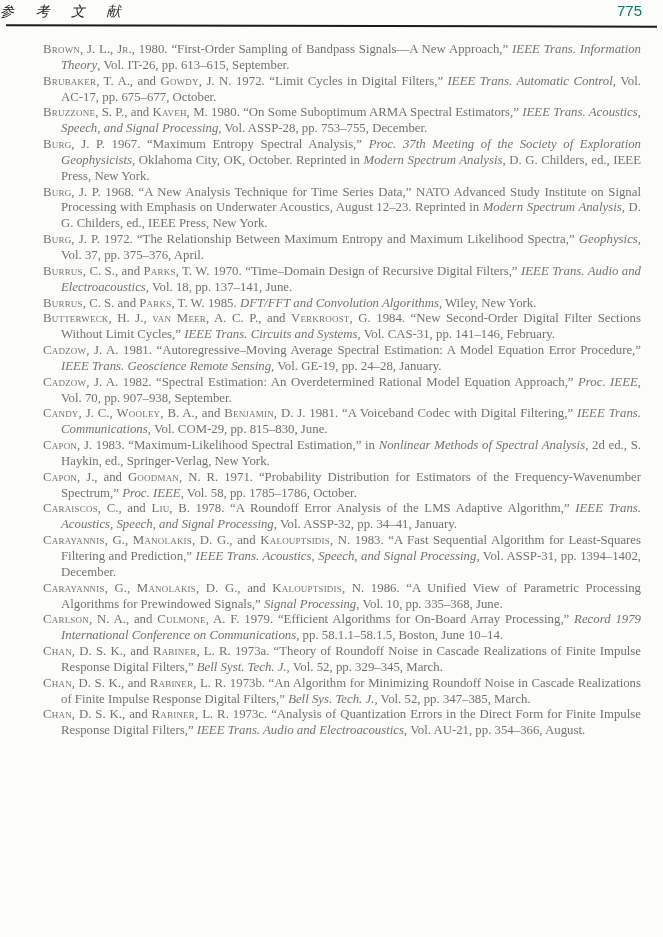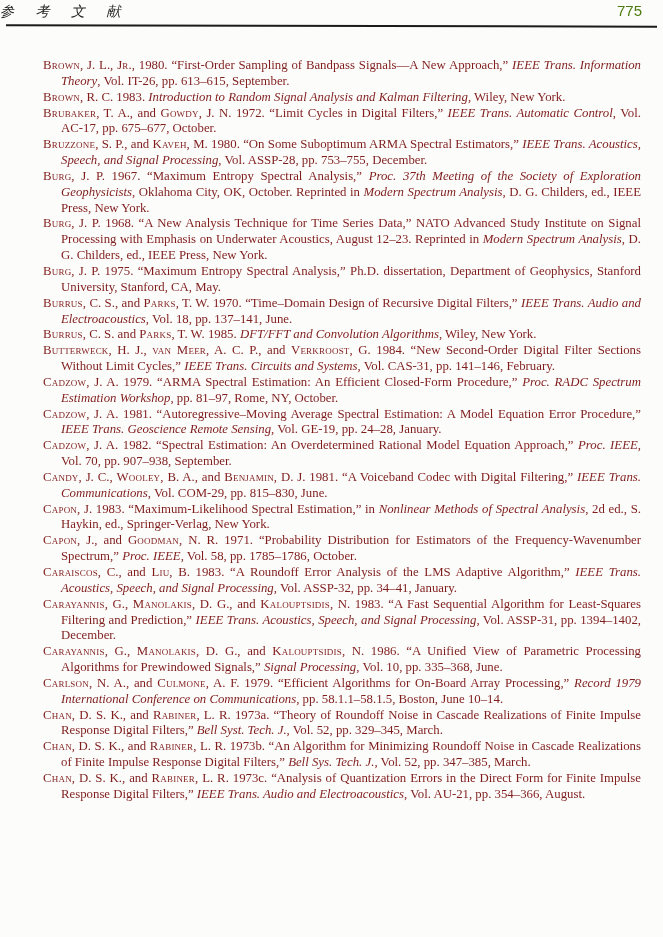--- a/index.html
+++ b/index.html
@@ -29,75 +29,73 @@
     font-style: italic;
     color: #242424;
     font-family: "Liberation Serif", serif;
   }
   .page-number {
     position: absolute;
     top: 2px;
     right: 21px;
     font-size: 15px;
     font-family: "Liberation Sans", sans-serif;
-    color: #4d7c0f;
+    color: #0f766e;
   }
   .rule {
     position: absolute;
     top: 25px;
     left: 6px;
     width: 651px;
     height: 2px;
     background: #1b1b1b;
     transform: rotate(0.12deg);
   }
   .refs {
     position: absolute;
-    top: 58px;
+    top: 42px;
     left: 43px;
     width: 598px;
     font-size: 12.8px;
     line-height: 15.85px;
     text-align: justify;
-    color: #7f1d1d;
+    color: #737373;
   }
   .ref {
     margin: 0;
     padding-left: 18px;
     text-indent: -18px;
   }
   .sc { font-variant: small-caps; letter-spacing: 0.2px; }
   .i  { font-style: italic; }
   .n  { font-style: normal; }
 </style>
 </head>
 <body>
 
 <div class="page">
   <div class="header-title">参 考 文 献</div>
   <div class="page-number">775</div>
   <div class="rule"></div>
   <div class="refs">
       <p class="ref"><span class="sc">Brown</span><span class="n">, J. L., </span><span class="sc">Jr</span><span class="n">., 1980. “First-Order Sampling of Bandpass Signals—A New Approach,” </span><span class="i">IEEE Trans. Information Theory</span><span class="n">, Vol. IT-26, pp. 613–615, September.</span></p>
-      <p class="ref"><span class="sc">Brown</span><span class="n">, R. C. 1983. </span><span class="i">Introduction to Random Signal Analysis and Kalman Filtering</span><span class="n">, Wiley, New York.</span></p>
       <p class="ref"><span class="sc">Brubaker</span><span class="n">, T. A., and </span><span class="sc">Gowdy</span><span class="n">, J. N. 1972. “Limit Cycles in Digital Filters,” </span><span class="i">IEEE Trans. Automatic Control</span><span class="n">, Vol. AC-17, pp. 675–677, October.</span></p>
       <p class="ref"><span class="sc">Bruzzone</span><span class="n">, S. P., and </span><span class="sc">Kaveh</span><span class="n">, M. 1980. “On Some Suboptimum ARMA Spectral Estimators,” </span><span class="i">IEEE Trans. Acoustics, Speech, and Signal Processing</span><span class="n">, Vol. ASSP-28, pp. 753–755, December.</span></p>
       <p class="ref"><span class="sc">Burg</span><span class="n">, J. P. 1967. “Maximum Entropy Spectral Analysis,” </span><span class="i">Proc. 37th Meeting of the Society of Exploration Geophysicists</span><span class="n">, Oklahoma City, OK, October.  Reprinted in </span><span class="i">Modern Spectrum Analysis</span><span class="n">, D. G. Childers, ed., IEEE Press, New York.</span></p>
       <p class="ref"><span class="sc">Burg</span><span class="n">, J. P. 1968. “A New Analysis Technique for Time Series Data,” NATO Advanced Study Institute on Signal Processing with Emphasis on Underwater Acoustics, August 12–23.  Reprinted in </span><span class="i">Modern Spectrum Analysis</span><span class="n">, D. G. Childers, ed., IEEE Press, New York.</span></p>
-      <p class="ref"><span class="sc">Burg</span><span class="n">, J. P. 1975. “Maximum Entropy Spectral Analysis,” Ph.D. dissertation, Department of Geophysics, Stanford University, Stanford, CA, May.</span></p>
+      <p class="ref"><span class="sc">Burg</span><span class="n">, J. P. 1972. “The Relationship Between Maximum Entropy and Maximum Likelihood Spectra,” </span><span class="i">Geophysics</span><span class="n">, Vol. 37, pp. 375–376, April.</span></p>
       <p class="ref"><span class="sc">Burrus</span><span class="n">, C. S., and </span><span class="sc">Parks</span><span class="n">, T. W. 1970. “Time–Domain Design of Recursive Digital Filters,” </span><span class="i">IEEE Trans. Audio and Electroacoustics</span><span class="n">, Vol. 18, pp. 137–141, June.</span></p>
       <p class="ref"><span class="sc">Burrus</span><span class="n">, C. S. and </span><span class="sc">Parks</span><span class="n">, T. W. 1985. </span><span class="i">DFT/FFT and Convolution Algorithms</span><span class="n">, Wiley, New York.</span></p>
       <p class="ref"><span class="sc">Butterweck</span><span class="n">, H. J., </span><span class="sc">van Meer</span><span class="n">, A. C. P., and </span><span class="sc">Verkroost</span><span class="n">, G. 1984. “New Second-Order Digital Filter Sections Without Limit Cycles,” </span><span class="i">IEEE Trans. Circuits and Systems</span><span class="n">, Vol. CAS-31, pp. 141–146, February.</span></p>
-      <p class="ref"><span class="sc">Cadzow</span><span class="n">, J. A. 1979. “ARMA Spectral Estimation: An Efficient Closed-Form Procedure,” </span><span class="i">Proc. RADC Spectrum Estimation Workshop</span><span class="n">, pp. 81–97, Rome, NY, October.</span></p>
       <p class="ref"><span class="sc">Cadzow</span><span class="n">, J. A. 1981. “Autoregressive–Moving Average Spectral Estimation: A Model Equation Error Procedure,” </span><span class="i">IEEE Trans. Geoscience Remote Sensing</span><span class="n">, Vol. GE-19, pp. 24–28, January.</span></p>
       <p class="ref"><span class="sc">Cadzow</span><span class="n">, J. A. 1982. “Spectral Estimation: An Overdetermined Rational Model Equation Approach,” </span><span class="i">Proc. IEEE</span><span class="n">, Vol. 70, pp. 907–938, September.</span></p>
       <p class="ref"><span class="sc">Candy</span><span class="n">, J. C., </span><span class="sc">Wooley</span><span class="n">, B. A., and </span><span class="sc">Benjamin</span><span class="n">, D. J. 1981. “A Voiceband Codec with Digital Filtering,” </span><span class="i">IEEE Trans. Communications</span><span class="n">, Vol. COM-29, pp. 815–830, June.</span></p>
       <p class="ref"><span class="sc">Capon</span><span class="n">, J. 1983. “Maximum-Likelihood Spectral Estimation,” in </span><span class="i">Nonlinear Methods of Spectral Analysis</span><span class="n">, 2d ed., S. Haykin, ed., Springer-Verlag, New York.</span></p>
       <p class="ref"><span class="sc">Capon</span><span class="n">, J., and </span><span class="sc">Goodman</span><span class="n">, N. R. 1971.  “Probability Distribution for Estimators of the Frequency-Wavenumber Spectrum,” </span><span class="i">Proc. IEEE</span><span class="n">, Vol. 58, pp. 1785–1786, October.</span></p>
-      <p class="ref"><span class="sc">Caraiscos</span><span class="n">, C., and </span><span class="sc">Liu</span><span class="n">, B. 1983. “A Roundoff Error Analysis of the LMS Adaptive Algorithm,” </span><span class="i">IEEE Trans. Acoustics, Speech, and Signal Processing</span><span class="n">, Vol. ASSP-32, pp. 34–41, January.</span></p>
+      <p class="ref"><span class="sc">Caraiscos</span><span class="n">, C., and </span><span class="sc">Liu</span><span class="n">, B. 1978. “A Roundoff Error Analysis of the LMS Adaptive Algorithm,” </span><span class="i">IEEE Trans. Acoustics, Speech, and Signal Processing</span><span class="n">, Vol. ASSP-32, pp. 34–41, January.</span></p>
       <p class="ref"><span class="sc">Carayannis</span><span class="n">, G., </span><span class="sc">Manolakis</span><span class="n">, D. G., and </span><span class="sc">Kalouptsidis</span><span class="n">, N. 1983.  “A Fast Sequential Algorithm for Least-Squares Filtering and Prediction,” </span><span class="i">IEEE Trans. Acoustics, Speech, and Signal Processing</span><span class="n">, Vol. ASSP-31, pp. 1394–1402, December.</span></p>
       <p class="ref"><span class="sc">Carayannis</span><span class="n">, G., </span><span class="sc">Manolakis</span><span class="n">, D. G., and </span><span class="sc">Kalouptsidis</span><span class="n">, N. 1986.  “A Unified View of Parametric Processing Algorithms for Prewindowed Signals,” </span><span class="i">Signal Processing</span><span class="n">, Vol. 10, pp. 335–368, June.</span></p>
       <p class="ref"><span class="sc">Carlson</span><span class="n">, N. A., and </span><span class="sc">Culmone</span><span class="n">, A. F. 1979.  “Efficient Algorithms for On-Board Array Processing,” </span><span class="i">Record 1979 International Conference on Communications</span><span class="n">, pp. 58.1.1–58.1.5, Boston, June 10–14.</span></p>
       <p class="ref"><span class="sc">Chan</span><span class="n">, D. S. K., and </span><span class="sc">Rabiner</span><span class="n">, L. R. 1973a. “Theory of Roundoff Noise in Cascade Realizations of Finite Impulse Response Digital Filters,” </span><span class="i">Bell Syst. Tech. J.</span><span class="n">, Vol. 52, pp. 329–345, March.</span></p>
       <p class="ref"><span class="sc">Chan</span><span class="n">, D. S. K., and </span><span class="sc">Rabiner</span><span class="n">, L. R. 1973b. “An Algorithm for Minimizing Roundoff Noise in Cascade Realizations of Finite Impulse Response Digital Filters,” </span><span class="i">Bell Sys. Tech. J.</span><span class="n">, Vol. 52, pp. 347–385, March.</span></p>
       <p class="ref"><span class="sc">Chan</span><span class="n">, D. S. K., and </span><span class="sc">Rabiner</span><span class="n">, L. R. 1973c.  “Analysis of Quantization Errors in the Direct Form for Finite Impulse Response Digital Filters,” </span><span class="i">IEEE Trans. Audio and Electroacoustics</span><span class="n">, Vol. AU-21, pp. 354–366, August.</span></p>
     </div>
 </div>
 
 </body></html>

